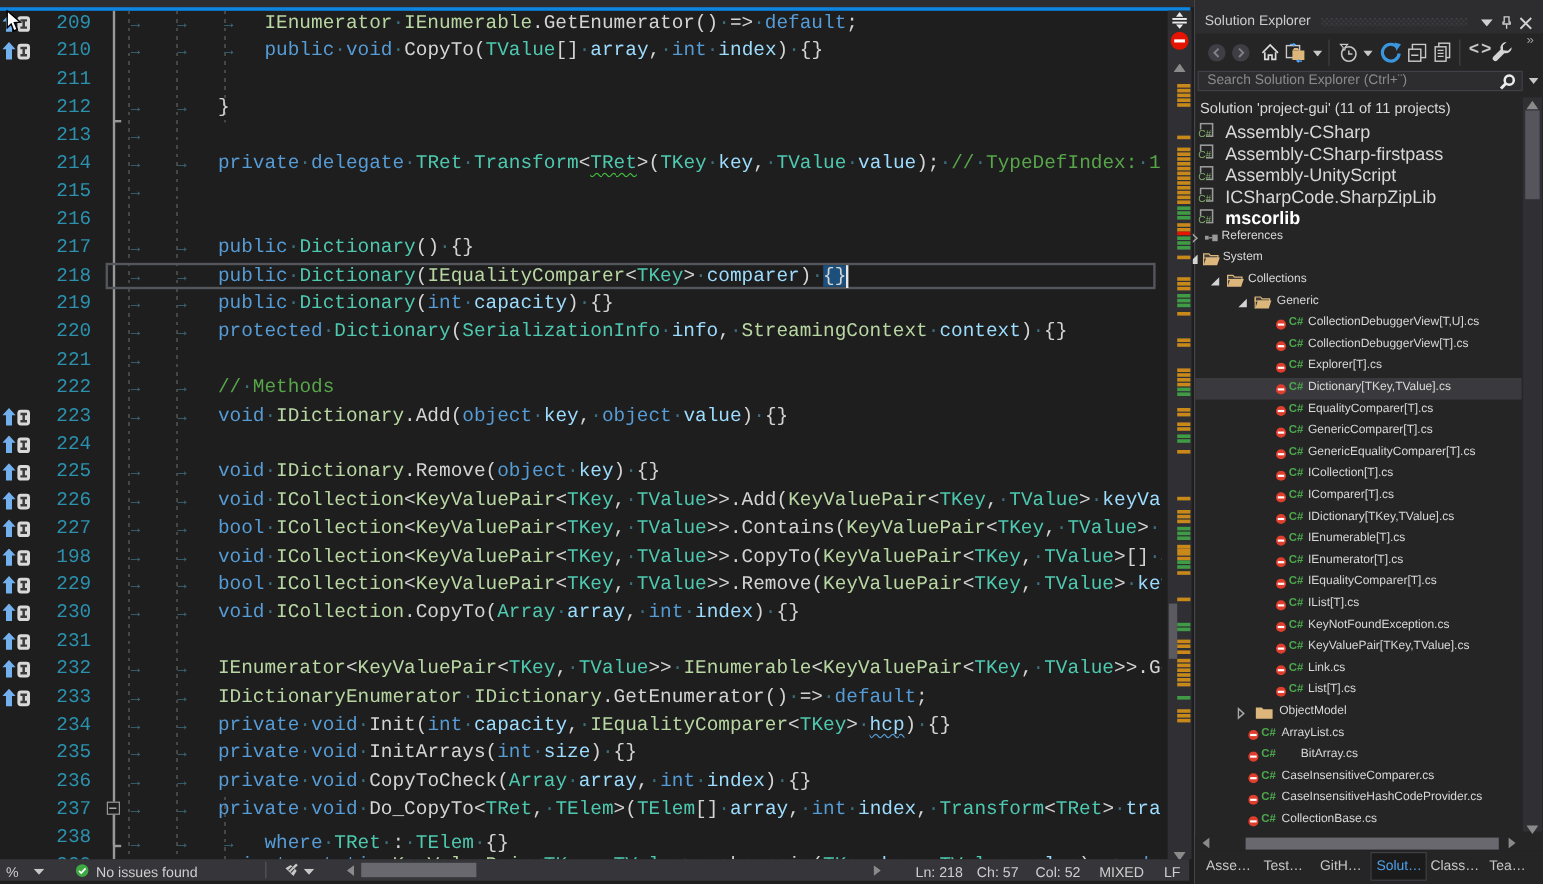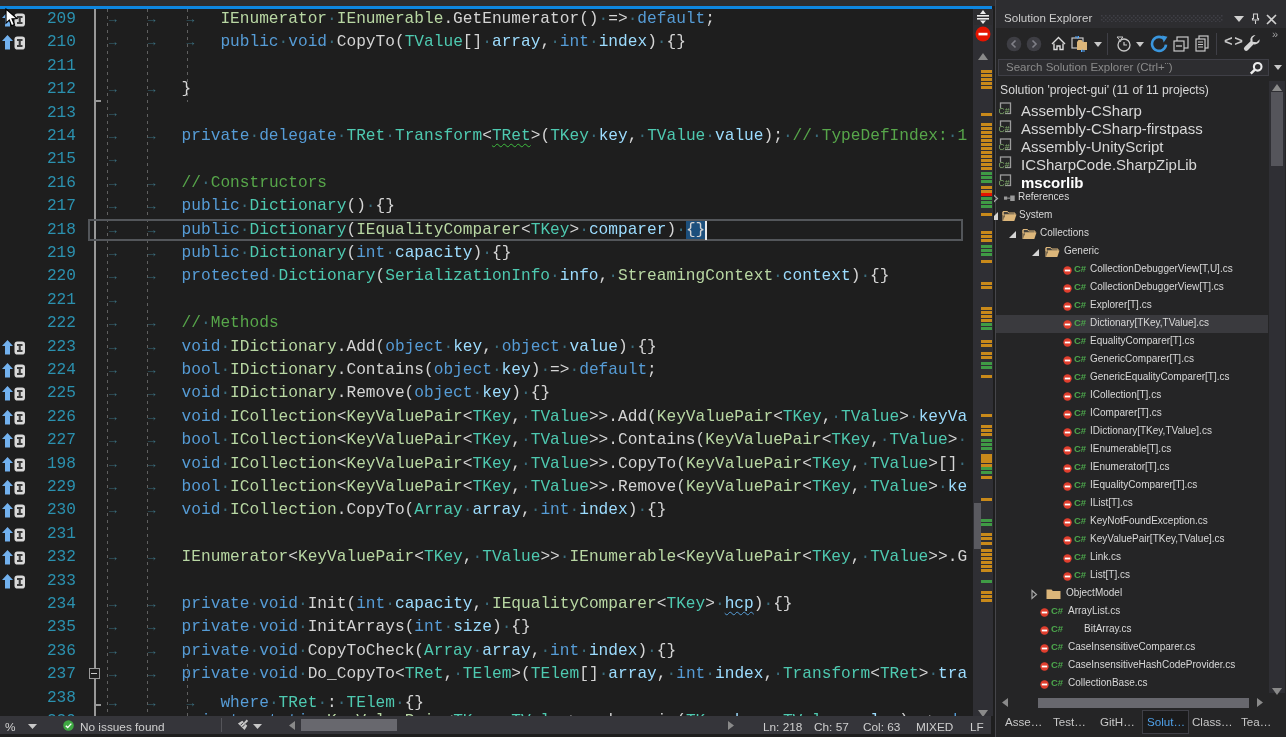--- a/index.html
+++ b/index.html
@@ -38,36 +38,35 @@
   <div class="dash" style="left:187px;top:9px;height:93px"></div>
   <div class="dash" style="left:187px;top:664px;height:52px"></div>
 
   <div style="position:absolute;left:88px;top:218.6px;width:875px;height:22.5px;border:2px solid #53565a"></div>
   <div class="ln" style="top:8.0px"><i class="tb">→</i><i class="tb">→</i><i class="tb">→</i><s class="f">IEnumerator</s><i>·</i><s class="f">IEnumerable</s>.GetEnumerator()<i>·</i>=&gt;<i>·</i><s class="k">default</s>;</div>
     <div class="ln" style="top:31.4px"><i class="tb">→</i><i class="tb">→</i><i class="tb">→</i><s class="k">public</s><i>·</i><s class="k">void</s><i>·</i>CopyTo(<s class="t">TValue</s>[]<i>·</i><s class="p">array</s>,<i>·</i><s class="k">int</s><i>·</i><s class="p">index</s>)<i>·</i>{}</div>
     <div class="ln" style="top:78.2px"><i class="tb">→</i><i class="tb">→</i>}</div>
     <div class="ln" style="top:101.6px"><i class="tb">→</i></div>
     <div class="ln" style="top:125.0px"><i class="tb">→</i><i class="tb">→</i><s class="k">private</s><i>·</i><s class="k">delegate</s><i>·</i><s class="t">TRet</s><i>·</i><s class="t">Transform</s>&lt;<s class="t sqg">TRet</s>&gt;(<s class="t">TKey</s><i>·</i><s class="p">key</s>,<i>·</i><s class="t">TValue</s><i>·</i><s class="p">value</s>);<i>·</i><s class="c">//<i>·</i>TypeDefIndex:<i>·</i>12120</s></div>
     <div class="ln" style="top:148.4px"><i class="tb">→</i></div>
-    <div class="ln" style="top:171.8px"><i class="tb">→</i><i class="tb">→</i><s class="c">//<i>·</i>Constructors</s></div>
     <div class="ln" style="top:195.2px"><i class="tb">→</i><i class="tb">→</i><s class="k">public</s><i>·</i><s class="t">Dictionary</s>()<i>·</i>{}</div>
     <div class="ln" style="top:218.6px"><i class="tb">→</i><i class="tb">→</i><s class="k">public</s><i>·</i><s class="t">Dictionary</s>(<s class="f">IEqualityComparer</s>&lt;<s class="t">TKey</s>&gt;<i>·</i><s class="p">comparer</s>)<i>·</i><s class="sel">{}</s></div>
     <div class="ln" style="top:242.0px"><i class="tb">→</i><i class="tb">→</i><s class="k">public</s><i>·</i><s class="t">Dictionary</s>(<s class="k">int</s><i>·</i><s class="p">capacity</s>)<i>·</i>{}</div>
     <div class="ln" style="top:265.4px"><i class="tb">→</i><i class="tb">→</i><s class="k">protected</s><i>·</i><s class="t">Dictionary</s>(<s class="t">SerializationInfo</s><i>·</i><s class="p">info</s>,<i>·</i><s class="f">StreamingContext</s><i>·</i><s class="p">context</s>)<i>·</i>{}</div>
     <div class="ln" style="top:288.8px"><i class="tb">→</i></div>
     <div class="ln" style="top:312.2px"><i class="tb">→</i><i class="tb">→</i><s class="c">//<i>·</i>Methods</s></div>
     <div class="ln" style="top:335.6px"><i class="tb">→</i><i class="tb">→</i><s class="k">void</s><i>·</i><s class="f">IDictionary</s>.Add(<s class="k">object</s><i>·</i><s class="p">key</s>,<i>·</i><s class="k">object</s><i>·</i><s class="p">value</s>)<i>·</i>{}</div>
-    <div class="ln" style="top:359.0px"><i class="tb">→</i><i class="tb">→</i><s class="k">bool</s><i>·</i><s class="f">IDictionary</s>.Contains(<s class="k">object</s><i>·</i><s class="p">key</s>)<i>·</i>=&gt;<i>·</i><s class="k">default</s>;</div>
     <div class="ln" style="top:382.4px"><i class="tb">→</i><i class="tb">→</i><s class="k">void</s><i>·</i><s class="f">IDictionary</s>.Remove(<s class="k">object</s><i>·</i><s class="p">key</s>)<i>·</i>{}</div>
     <div class="ln" style="top:405.8px"><i class="tb">→</i><i class="tb">→</i><s class="k">void</s><i>·</i><s class="f">ICollection</s>&lt;<s class="f">KeyValuePair</s>&lt;<s class="t">TKey</s>,<i>·</i><s class="t">TValue</s>&gt;&gt;.Add(<s class="f">KeyValuePair</s>&lt;<s class="t">TKey</s>,<i>·</i><s class="t">TValue</s>&gt;<i>·</i><s class="p">keyValuePair</s>){}</div>
     <div class="ln" style="top:429.2px"><i class="tb">→</i><i class="tb">→</i><s class="k">bool</s><i>·</i><s class="f">ICollection</s>&lt;<s class="f">KeyValuePair</s>&lt;<s class="t">TKey</s>,<i>·</i><s class="t">TValue</s>&gt;&gt;.Contains(<s class="f">KeyValuePair</s>&lt;<s class="t">TKey</s>,<i>·</i><s class="t">TValue</s>&gt;<i>·</i><s class="p">keyValuePair</s>)=&gt;;</div>
     <div class="ln" style="top:452.6px"><i class="tb">→</i><i class="tb">→</i><s class="k">void</s><i>·</i><s class="f">ICollection</s>&lt;<s class="f">KeyValuePair</s>&lt;<s class="t">TKey</s>,<i>·</i><s class="t">TValue</s>&gt;&gt;.CopyTo(<s class="f">KeyValuePair</s>&lt;<s class="t">TKey</s>,<i>·</i><s class="t">TValue</s>&gt;[]<i>·</i><s class="p">array</s>,){}</div>
     <div class="ln" style="top:476.0px"><i class="tb">→</i><i class="tb">→</i><s class="k">bool</s><i>·</i><s class="f">ICollection</s>&lt;<s class="f">KeyValuePair</s>&lt;<s class="t">TKey</s>,<i>·</i><s class="t">TValue</s>&gt;&gt;.Remove(<s class="f">KeyValuePair</s>&lt;<s class="t">TKey</s>,<i>·</i><s class="t">TValue</s>&gt;<i>·</i><s class="p">keyValuePair</s>)=&gt;;</div>
     <div class="ln" style="top:499.4px"><i class="tb">→</i><i class="tb">→</i><s class="k">void</s><i>·</i><s class="f">ICollection</s>.CopyTo(<s class="t">Array</s><i>·</i><s class="p">array</s>,<i>·</i><s class="k">int</s><i>·</i><s class="p">index</s>)<i>·</i>{}</div>
     <div class="ln" style="top:546.2px"><i class="tb">→</i><i class="tb">→</i><s class="f">IEnumerator</s>&lt;<s class="f">KeyValuePair</s>&lt;<s class="t">TKey</s>,<i>·</i><s class="t">TValue</s>&gt;&gt;<i>·</i><s class="f">IEnumerable</s>&lt;<s class="f">KeyValuePair</s>&lt;<s class="t">TKey</s>,<i>·</i><s class="t">TValue</s>&gt;&gt;.GetEnumerator()=&gt;;</div>
+    <div class="ln" style="top:569.6px"><i class="tb">→</i><i class="tb">→</i><s class="f">IDictionaryEnumerator</s><i>·</i><s class="f">IDictionary</s>.GetEnumerator()<i>·</i>=&gt;<i>·</i><s class="k">default</s>;</div>
     <div class="ln" style="top:593.0px"><i class="tb">→</i><i class="tb">→</i><s class="k">private</s><i>·</i><s class="k">void</s><i>·</i>Init(<s class="k">int</s><i>·</i><s class="p">capacity</s>,<i>·</i><s class="f">IEqualityComparer</s>&lt;<s class="t">TKey</s>&gt;<i>·</i><s class="p sqb">hcp</s>)<i>·</i>{}</div>
     <div class="ln" style="top:616.4px"><i class="tb">→</i><i class="tb">→</i><s class="k">private</s><i>·</i><s class="k">void</s><i>·</i>InitArrays(<s class="k">int</s><i>·</i><s class="p">size</s>)<i>·</i>{}</div>
     <div class="ln" style="top:639.8px"><i class="tb">→</i><i class="tb">→</i><s class="k">private</s><i>·</i><s class="k">void</s><i>·</i>CopyToCheck(<s class="t">Array</s><i>·</i><s class="p">array</s>,<i>·</i><s class="k">int</s><i>·</i><s class="p">index</s>)<i>·</i>{}</div>
     <div class="ln" style="top:663.2px"><i class="tb">→</i><i class="tb">→</i><s class="k">private</s><i>·</i><s class="k">void</s><i>·</i>Do_CopyTo&lt;<s class="t">TRet</s>,<i>·</i><s class="t">TElem</s>&gt;(<s class="t">TElem</s>[]<i>·</i><s class="p">array</s>,<i>·</i><s class="k">int</s><i>·</i><s class="p">index</s>,<i>·</i><s class="t">Transform</s>&lt;<s class="t">TRet</s>&gt;<i>·</i><s class="p">transform</s>){}</div>
     <div class="ln" style="top:692px"><i class="tb">→</i><i class="tb">→</i><i class="tb">→</i><s class="k">where</s><i>·</i><s class="t">TRet</s><i>·</i>:<i>·</i><s class="t">TElem</s><i>·</i>{}</div>
     <div class="ln" style="top:710.0px"><i class="tb">→</i><i class="tb">→</i><s class="k">private</s><i>·</i><s class="k">static</s><i>·</i><s class="f">KeyValuePair</s>&lt;<s class="t">TKey</s>,<i>·</i><s class="t">TValue</s>&gt;<i>·</i>make_pair(<s class="t">TKey</s><i>·</i><s class="p">key</s>,<i>·</i><s class="t">TValue</s><i>·</i><s class="p">value</s>)<i>·</i>=&gt;<i>·</i><s class="k">default</s>;</div>
 
   <div style="position:absolute;left:705.4px;top:220.6px;width:2px;height:19px;background:#e8e8e8"></div>
 
   <div style="position:absolute;left:88.5px;top:668px;width:11px;height:11px;border:1px solid #9a9a9a;background:#1e1e1e"></div>
@@ -224,21 +223,21 @@
     </svg>
   <svg class="ab" style="left:289px;top:4.5px" width="6" height="9">
       <path d="M6 0 L0 4.5 L6 9 Z" fill="#8a8a8a"></path>
     </svg>
   <div class="ab" style="left:301px;top:3px;width:96px;height:12px;background:#68686e"></div>
   <svg class="ab" style="left:728px;top:4.5px" width="6" height="9">
       <path d="M0 0 L6 4.5 L0 9 Z" fill="#8a8a8a"></path>
     </svg>
   <span class="sbtxt" style="left:763px">Ln: 218</span>
   <span class="sbtxt" style="left:814px">Ch: 57</span>
-  <span class="sbtxt" style="left:863px">Col: 63</span>
+  <span class="sbtxt" style="left:863px">Col: 52</span>
   <span class="sbtxt" style="left:916px">MIXED</span>
   <span class="sbtxt" style="left:970px">LF</span>
 </div>
 
 <div style="position:absolute;left:995px;top:0;width:291px;height:737px;background:#252526;border-left:1px solid #46464a">
 </div>
 <div style="position:absolute;left:996px;top:0;width:290px;height:28px;background:#2d2d30"></div>
 <span style="position:absolute;left:1004px;top:11px;font-size:11.6px;color:#cccccc">Solution Explorer</span>
 <svg class="ab" style="left:1101px;top:15px" width="122" height="7">
   <defs>

